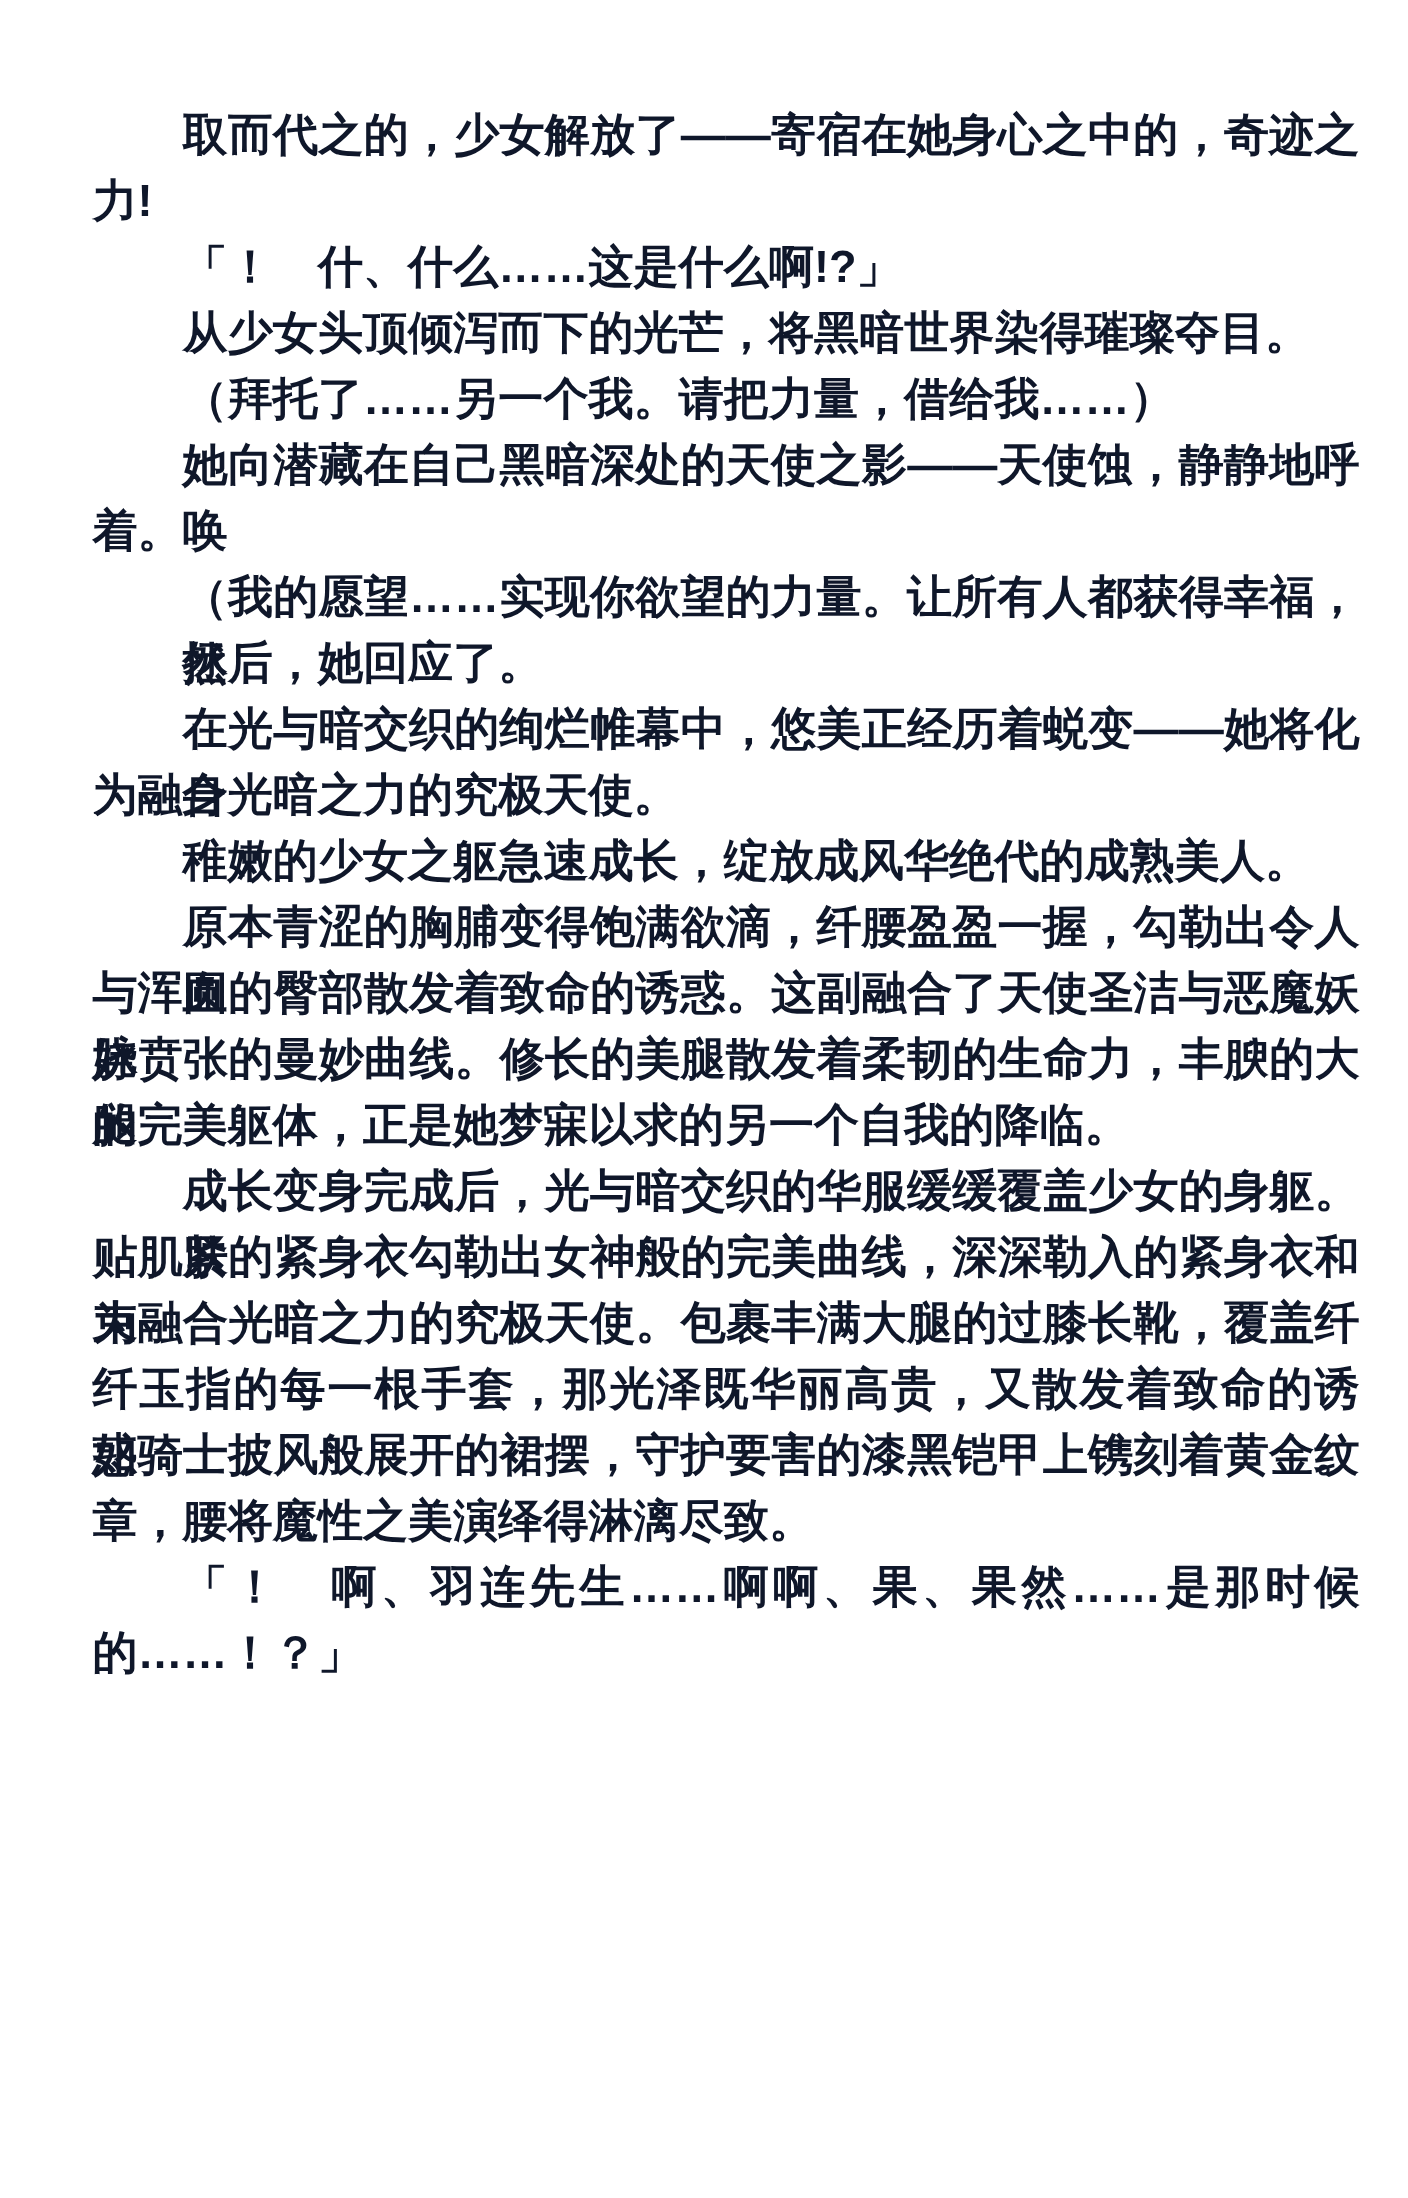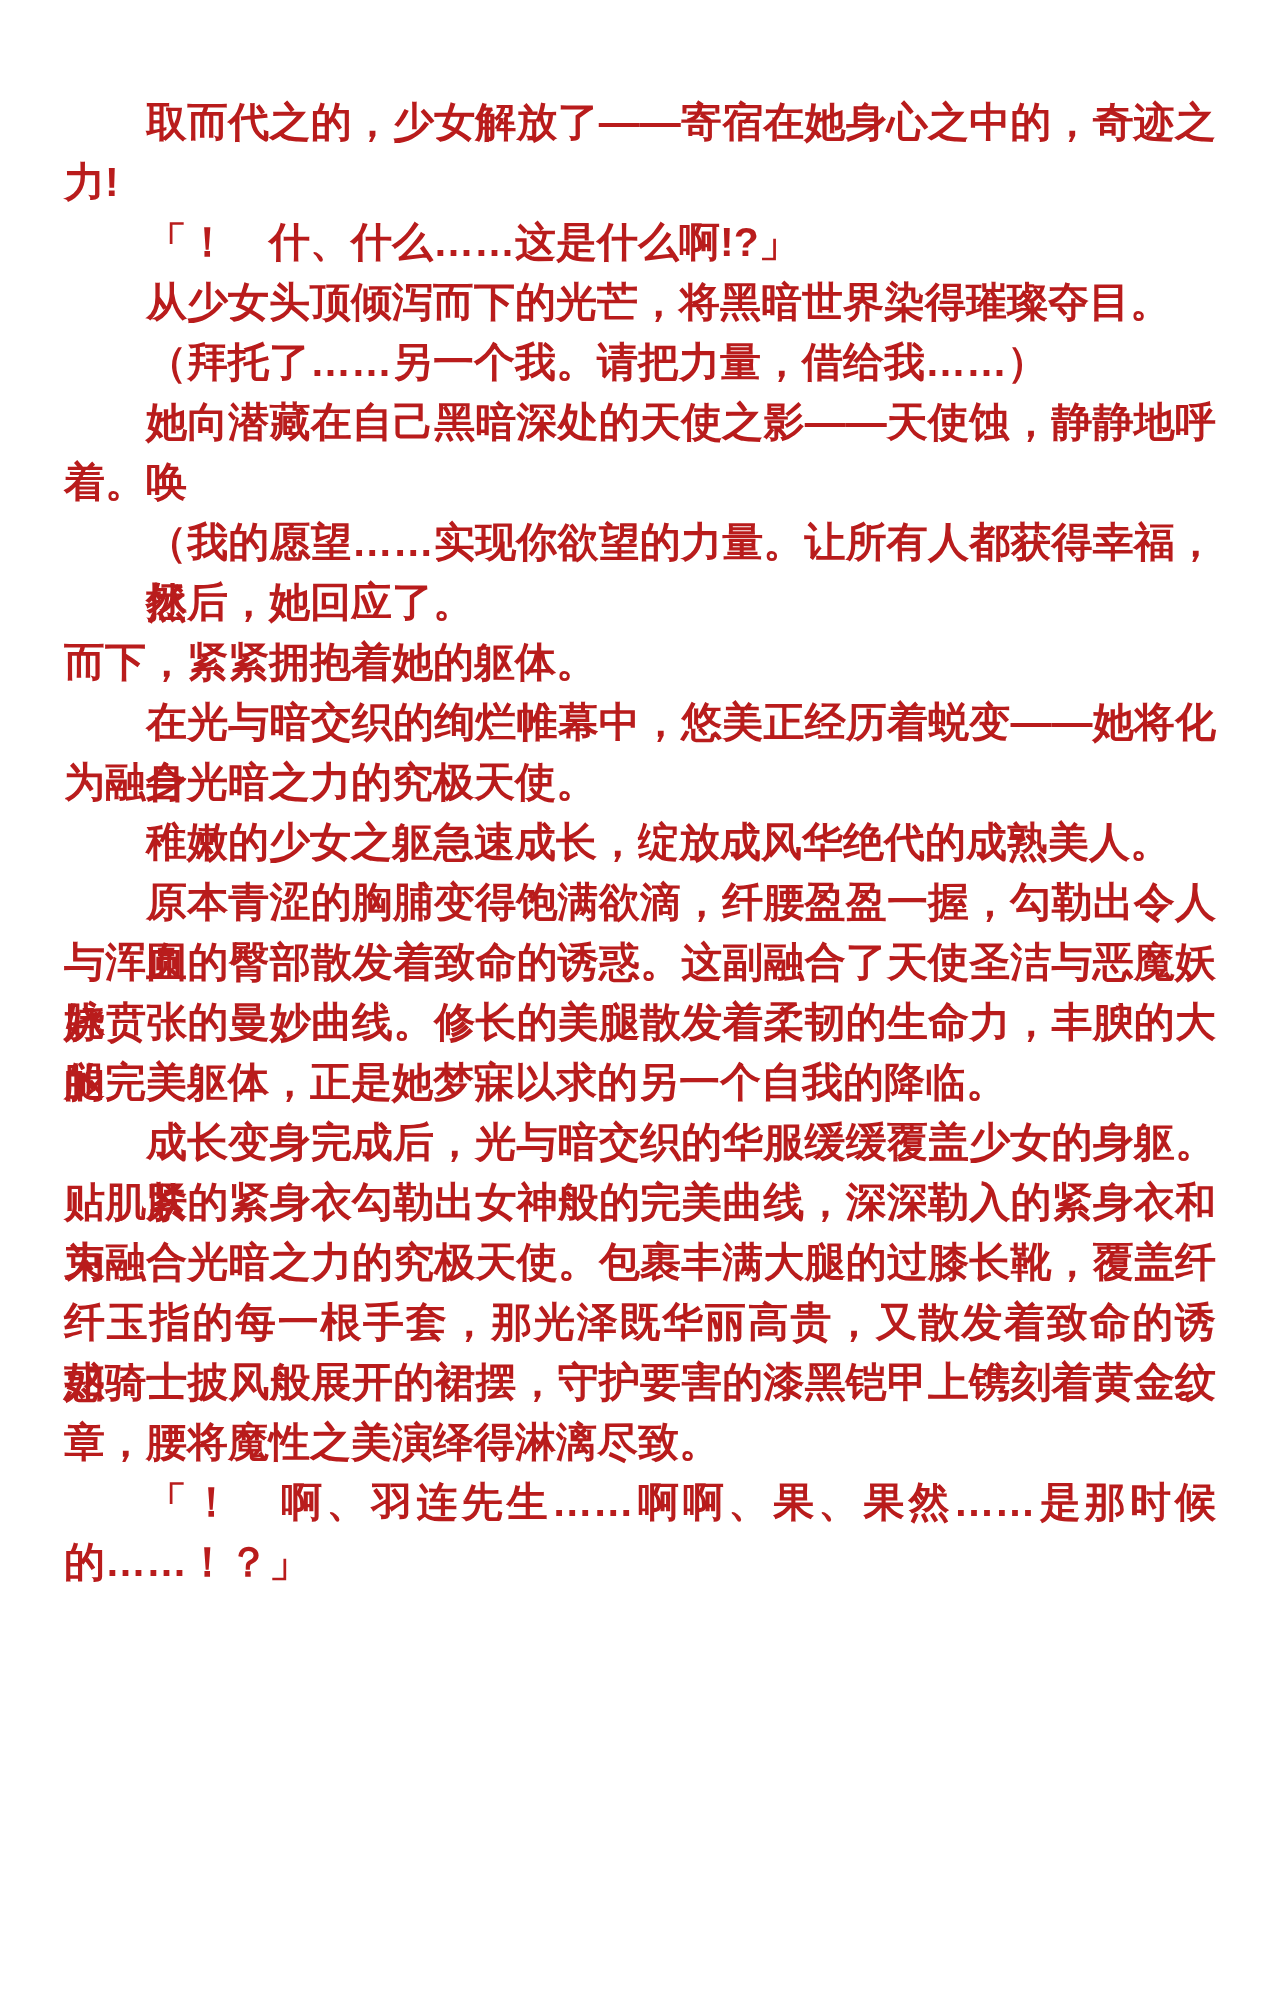--- a/index.html
+++ b/index.html
@@ -50,21 +50,21 @@
   }
   
   .line.ind {
     padding-left: 82px;
   }
 </style>
 </head>
 <body style="background: rgb(255, 255, 255);">
 
 <div class="page">
-  <div class="text-block" style="color: #b91c1c;">
+  <div class="text-block" style="color: #0f172a; margin-left: 20px;">
       <div class="para">
         <div class="line just ind">取而代之的，少女解放了——寄宿在她身心之中的，奇迹之</div>
         <div class="line">力!</div>
       </div>
       <div class="para">
         <div class="line ind">「！　什、什么……这是什么啊!?」</div>
       </div>
       <div class="para">
         <div class="line ind">从少女头顶倾泻而下的光芒，将黑暗世界染得璀璨夺目。</div>
       </div>
@@ -75,21 +75,20 @@
         <div class="line just ind">她向潜藏在自己黑暗深处的天使之影——天使蚀，静静地呼唤</div>
         <div class="line">着。</div>
       </div>
       <div class="para">
         <div class="line just ind">（我的愿望……实现你欲望的力量。让所有人都获得幸福，拯</div>
       </div>
       <div class="para">
         <div class="line ind">然后，她回应了。</div>
       </div>
       <div class="para">
-        <div class="line">而下，紧紧拥抱着她的躯体。</div>
       </div>
       <div class="para">
         <div class="line just ind">在光与暗交织的绚烂帷幕中，悠美正经历着蜕变——她将化身</div>
         <div class="line">为融合光暗之力的究极天使。</div>
       </div>
       <div class="para">
         <div class="line ind">稚嫩的少女之躯急速成长，绽放成风华绝代的成熟美人。</div>
       </div>
       <div class="para">
         <div class="line just ind">原本青涩的胸脯变得饱满欲滴，纤腰盈盈一握，勾勒出令人血</div>

